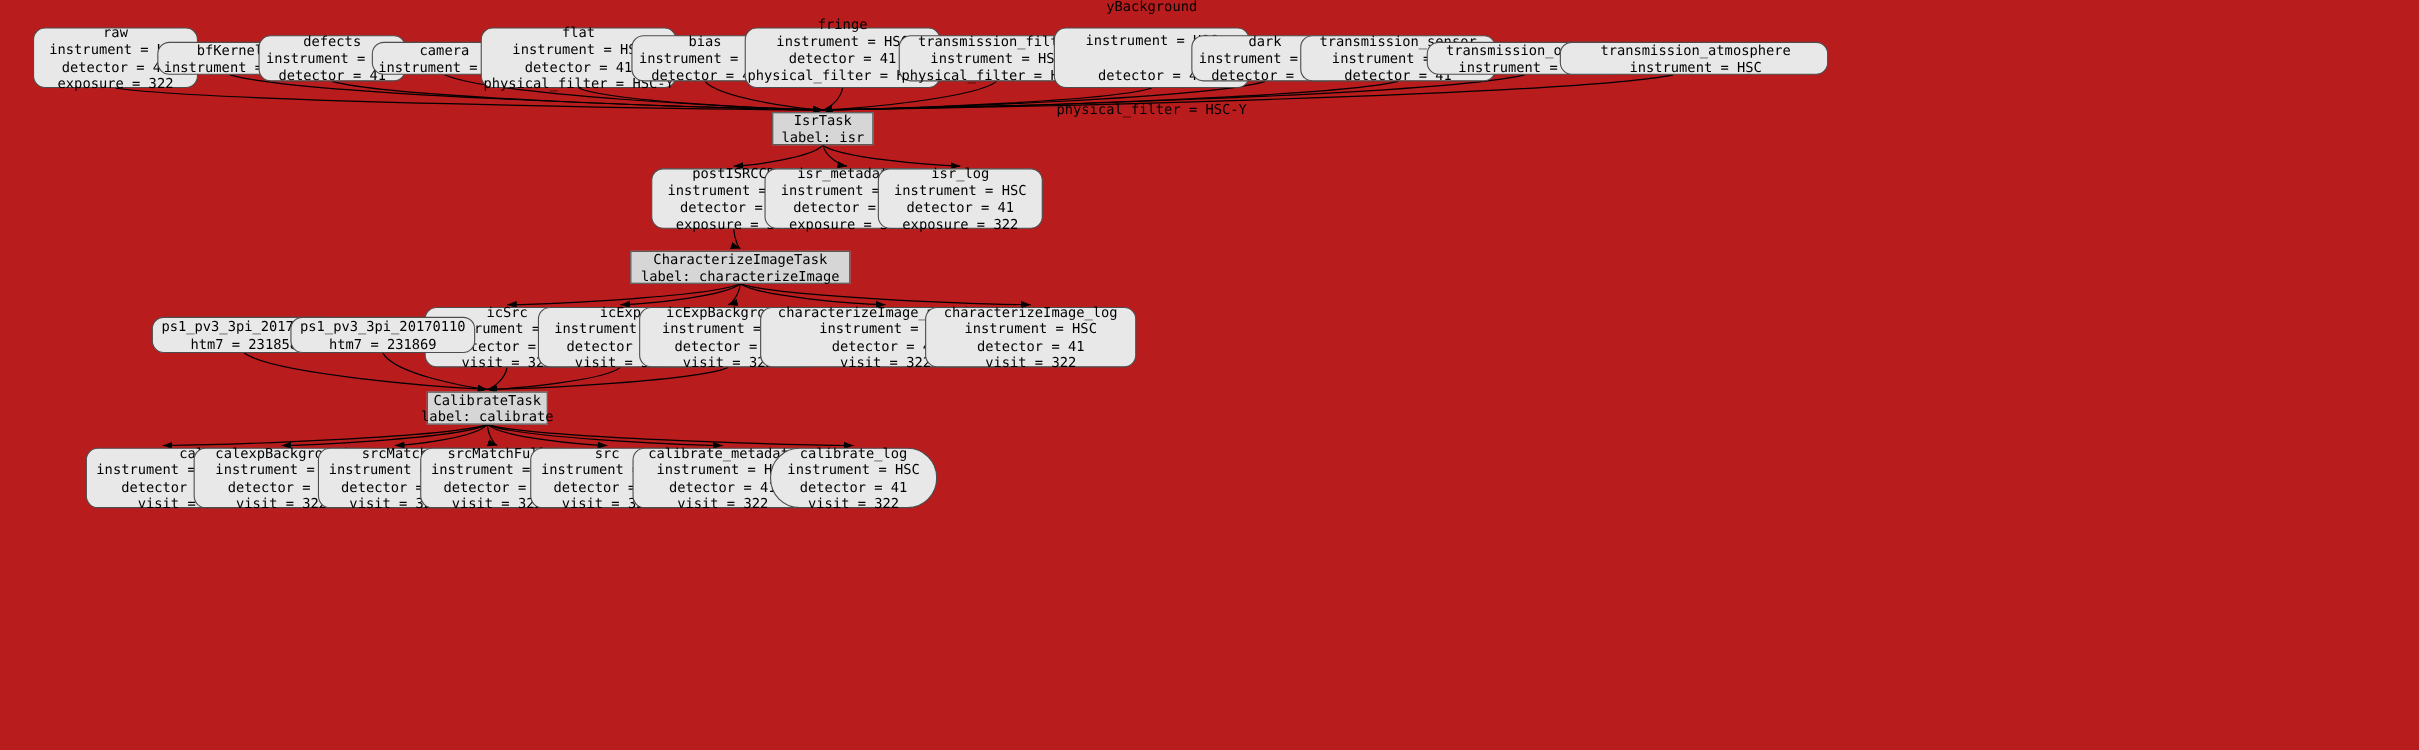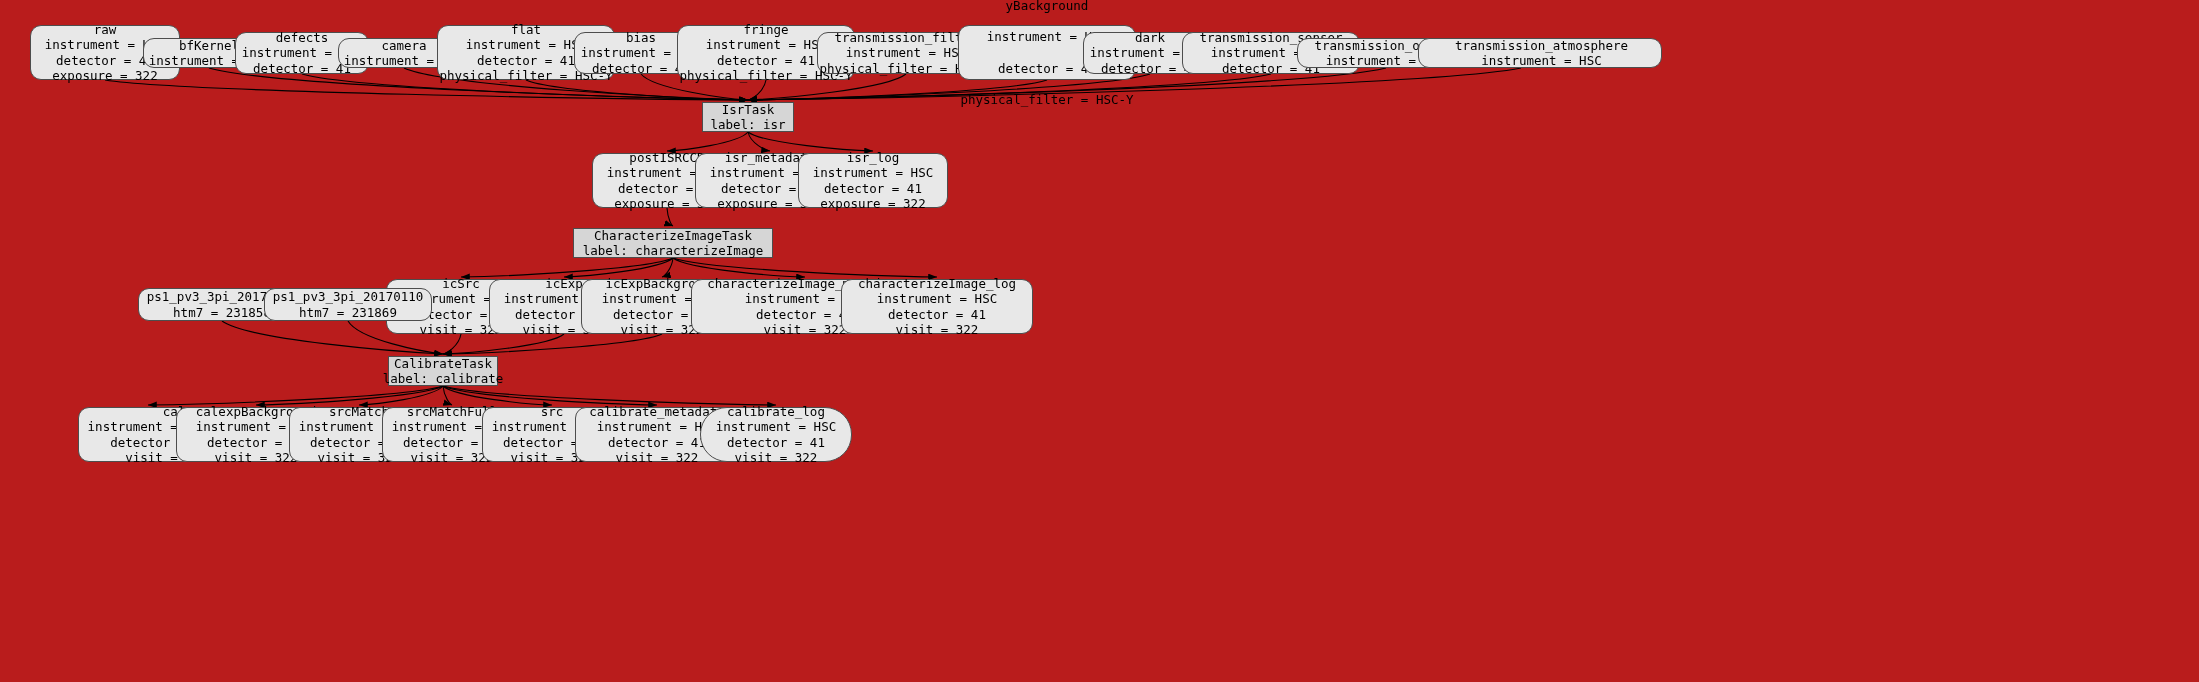--- a/index.html
+++ b/index.html
@@ -98,21 +98,21 @@
         <span class="ttl">flat</span>
         <span class="ln">instrument = HSC</span>
         <span class="ln">detector = 41</span>
         <span class="ln">physical_filter = HSC-Y</span>
       </div>
       <div class="node dataset" style="left: 574px; top: 32px; width: 134px; height: 42px;">
         <span class="ttl">bias</span>
         <span class="ln">instrument = HSC</span>
         <span class="ln">detector = 41</span>
       </div>
-      <div class="node dataset" style="left: 677px; top: 25px; width: 178px; height: 55px;">
+      <div class="node dataset" style="left: 677px; top: 25px; width: 178px; height: 55px; justify-content: flex-end;">
         <span class="ttl">fringe</span>
         <span class="ln">instrument = HSC</span>
         <span class="ln">detector = 41</span>
         <span class="ln">physical_filter = HSC-Y</span>
       </div>
       <div class="node dataset" style="left: 817px; top: 32px; width: 178px; height: 42px;">
         <span class="ttl">transmission_filter</span>
         <span class="ln">instrument = HSC</span>
         <span class="ln">physical_filter = HSC-Y</span>
       </div>

